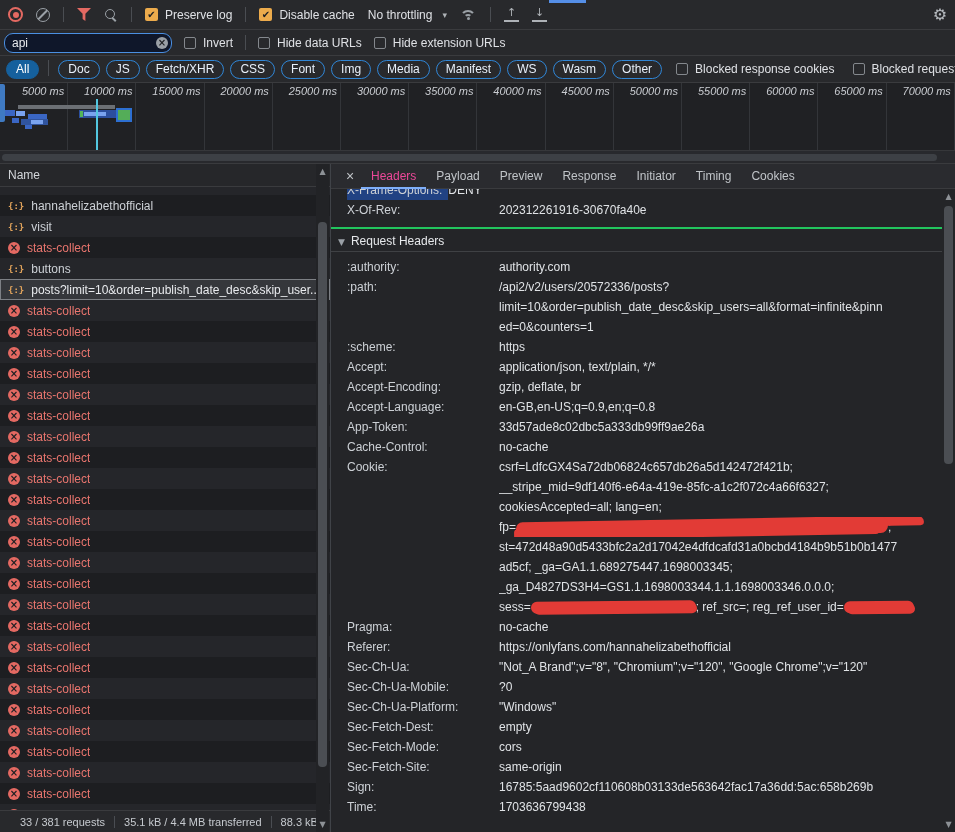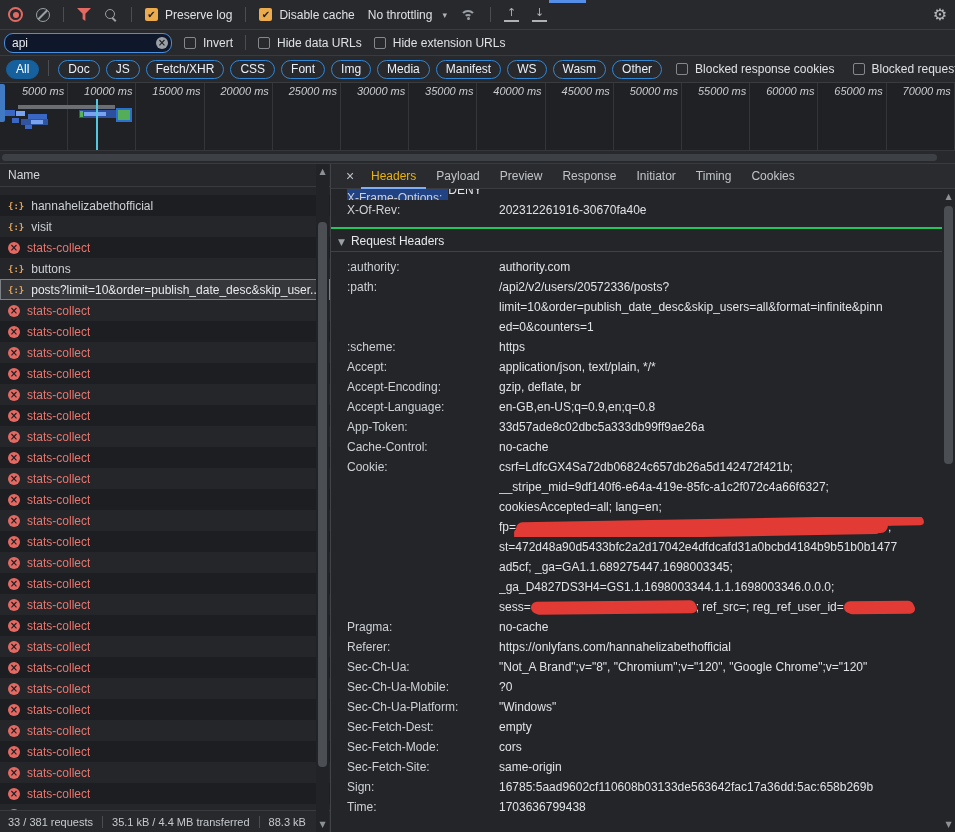--- a/index.html
+++ b/index.html
@@ -87,38 +87,38 @@
   .req-label { overflow:hidden; text-overflow:clip; white-space:nowrap; }
 
   .vscroll { position:absolute; right:1px; width:13px; background:#222326; }
   .vscroll .sarrow { position:absolute; left:0; width:13px; text-align:center; font-size:8px; color:#8d9196; }
   .vscroll .sthumb { position:absolute; left:2px; width:9px; border-radius:4px; background:#4b4e53; }
   #left-scroll { top:0; bottom:0; }
   #left-scroll .up { top:3px; }
   #left-scroll .down { bottom:3px; }
   #left-scroll .sthumb { top:58px; height:545px; }
 
-  #left-status { height:22px; flex:none; border-top:1px solid #3a3b3e; background:#28292c; display:flex; align-items:center; gap:9px; padding:0 8px; font-size:11px; color:#c6cacf; white-space:nowrap; }
+  #left-status { height:22px; flex:none; border-top:1px solid #3a3b3e; background:#28292c; display:flex; align-items:center; gap:9px; padding:0 20px; font-size:11px; color:#c6cacf; white-space:nowrap; }
   .sdiv { width:1px; height:12px; background:#4a4d52; flex:none; }
 
   
   #right-panel { position:relative; flex:1; border-left:1px solid #404348; background:#242528; display:flex; flex-direction:column; overflow:hidden; }
   #tabbar { height:25px; flex:none; background:#2a2b2f; border-bottom:1px solid #3a3b3e; display:flex; align-items:center; padding-left:8px; }
   #tab-close { width:22px; text-align:center; color:#c0c4c8; font-size:14px; cursor:pointer; flex:none; }
   .tab { padding:0 10px; height:25px; line-height:24px; color:#c0c4c8; cursor:pointer; white-space:nowrap; }
-  .tab.active { color:#eab308; border-bottom:2px solid #7eaef9; }
+  .tab.active { color:#ec4899; border-bottom:2px solid #7eaef9; }
 
   #details { position:relative; flex:1; overflow:hidden; padding-right:13px; }
   .hrow { display:flex; padding-left:16px; line-height:20px; }
   .hkey { width:152px; flex:none; color:#cdd1d6; white-space:nowrap; }
   .hval { flex:1; color:#e0e3e6; }
   .hval .hline { white-space:nowrap; overflow:hidden; }
   #clip-row { height:11px; overflow:hidden; }
   #clip-row .hrow { transform:translateY(-9px); }
-  #clip-row .hkey { background:#214283; width:auto; padding-right:6px;margin-top:8px; }
+  #clip-row .hkey { background:#214283; width:auto; padding-right:6px; }
   .sec-head { margin-top:7px; height:25px; line-height:25px; border-top:2px solid #22c55e; border-bottom:1px solid #3f4144; padding-left:7px; color:#e6e8eb; }
   .sec-caret { color:#9aa0a6; font-size:9px; margin-right:6px; }
   #hrows { padding-top:5px; }
 
   .redact { display:inline-block; height:12px; border-radius:7px; background:#e23b36; vertical-align:-2px; transform:rotate(-.5deg); box-shadow:2px 2px 0 -1px #e23b36; }
   .redact.v2 { height:17px; vertical-align:-5px; border-radius:9px 13px 10px 8px; transform:rotate(-1deg); box-shadow:-5px 4px 0 -3px #e23b36, 40px -3px 0 -4px #e23b36; }
 
   #right-scroll { top:25px; bottom:0; right:0; width:13px; background:#242528; }
   #right-scroll .up { top:3px; }
   #right-scroll .down { bottom:3px; }

